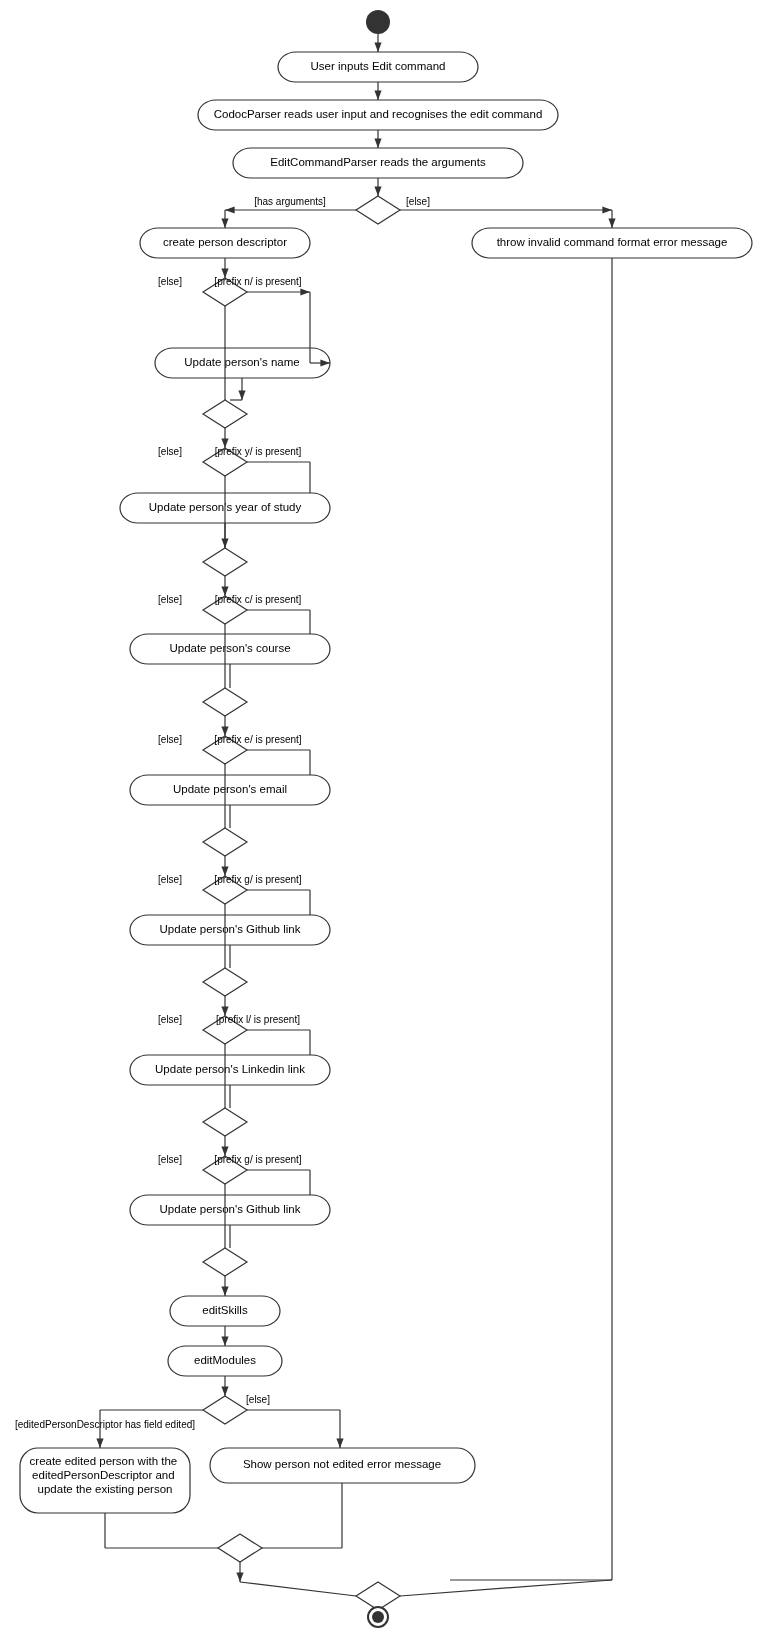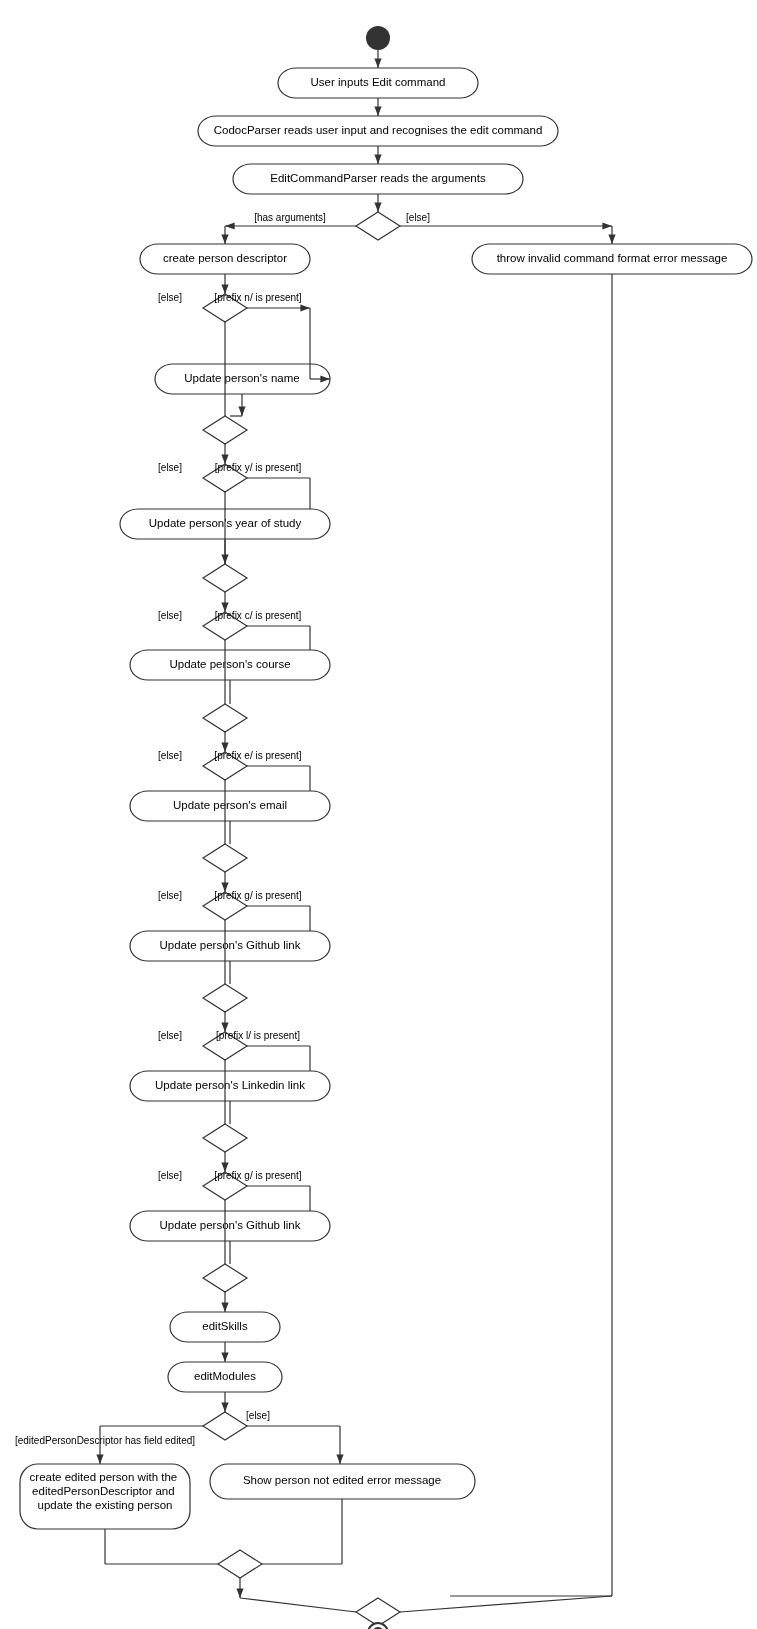--- a/index.html
+++ b/index.html
@@ -9,21 +9,20 @@
       font-size: 12px;
       width: 757px;
       min-height: 1629px;
       position: relative;
       overflow-x: hidden;
     }
     #diagram-container {
       position: relative;
       width: 757px;
       height: 1412px;
-      margin-top: 16px;
     }
     svg#main-svg {
       position: absolute;
       top: 0; left: 0;
       width: 757px;
       height: 1629px;
     }
     .node-rounded-rect {
       fill: #fff;
       stroke: #333;

